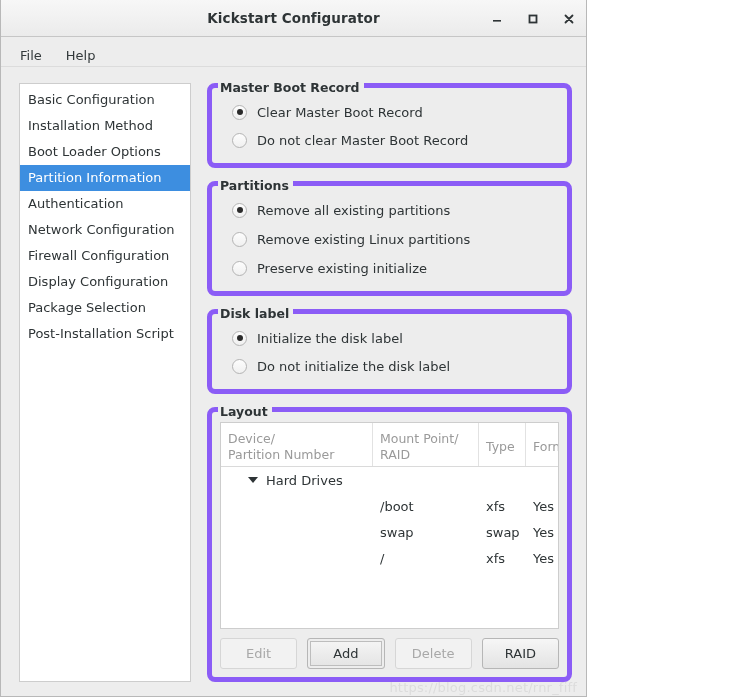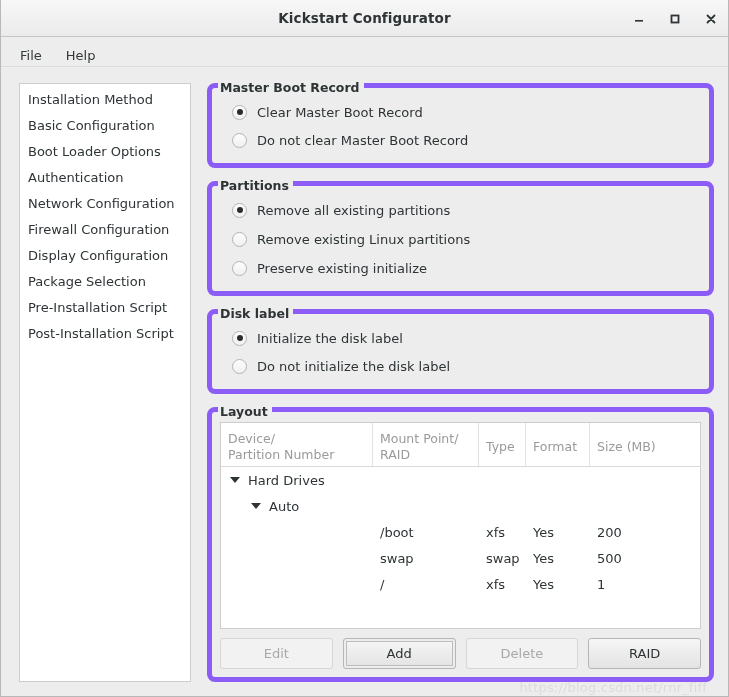--- a/index.html
+++ b/index.html
@@ -6,21 +6,21 @@
   html, body {
     margin: 0; padding: 0;
     width: 729px; height: 697px;
     background: #ffffff;
     font-family: "DejaVu Sans", "Liberation Sans", sans-serif;
     overflow: hidden;
   }
 
   #window {
     position: relative;
-    width: 729px;
+    width: 587px;
     height: 697px;
     background: #14b8a6;
     border: 1px solid #b8b8b8;
     border-top: none;
     display: flex;
     flex-direction: column;
   }
 
   
   #titlebar {
@@ -232,21 +232,21 @@
     overflow: hidden;
     white-space: nowrap;
   }
   .expander {
     width: 0; height: 0;
     border-left: 5px solid transparent;
     border-right: 5px solid transparent;
     border-top: 6px solid #2e3436;
     margin-right: 8px;
   }
-  .indent-1 { padding-left: 9px; }
+  .indent-1 { padding-left: 27px; }
   .indent-2 { padding-left: 30px; }
 
   
   #button-row {
     display: flex;
     gap: 10px;
     margin-top: 9px;
   }
   .btn {
     flex: 1;
@@ -268,21 +268,21 @@
   }
   .btn.disabled {
     color: #a8a8a8;
     background: #f2f2f2;
     border-color: #d6d6d6;
   }
 
   
   #watermark {
     position: absolute;
-    right: 21px;
+    right: 9px;
     bottom: 1px;
     font-size: 13px;
     color: #dcdcdc;
     letter-spacing: 0.2px;
     pointer-events: none;
     user-select: none;
     white-space: nowrap;
   }
 </style>
 </head>
@@ -312,29 +312,29 @@
   </div>
 
   <div id="menubar">
     <div class="menu-item">File</div>
     <div class="menu-item">Help</div>
   </div>
 
   <div id="body">
 
     <div id="sidebar">
+      <div class="side-item">Basic Configuration</div>
       <div class="side-item">Installation Method</div>
-      <div class="side-item">Basic Configuration</div>
       <div class="side-item">Boot Loader Options</div>
+      <div class="side-item selected">Partition Information</div>
       <div class="side-item">Authentication</div>
       <div class="side-item">Network Configuration</div>
       <div class="side-item">Firewall Configuration</div>
       <div class="side-item">Display Configuration</div>
       <div class="side-item">Package Selection</div>
-      <div class="side-item">Pre-Installation Script</div>
       <div class="side-item">Post-Installation Script</div>
     </div>
 
     <div id="right">
 
       <div class="frame" id="mbr-frame">
         <div class="frame-title">Master Boot Record</div>
         <div class="radio-row">
           <span class="radio checked"></span>
           <span class="radio-label">Clear Master Boot Record</span>
@@ -403,30 +403,20 @@
               <div class="tree-cell col-dev indent-1">
                 <span class="expander"></span>
                 <span>Hard Drives</span>
               </div>
               <div class="tree-cell col-mount"></div>
               <div class="tree-cell col-type"></div>
               <div class="tree-cell col-format"></div>
               <div class="tree-cell col-size"></div>
             </div>
 
-            <div class="tree-row">
-              <div class="tree-cell col-dev indent-2">
-                <span class="expander"></span>
-                <span>Auto</span>
-              </div>
-              <div class="tree-cell col-mount"></div>
-              <div class="tree-cell col-type"></div>
-              <div class="tree-cell col-format"></div>
-              <div class="tree-cell col-size"></div>
-            </div>
 
             <div class="tree-row">
               <div class="tree-cell col-dev"></div>
               <div class="tree-cell col-mount">/boot</div>
               <div class="tree-cell col-type">xfs</div>
               <div class="tree-cell col-format">Yes</div>
               <div class="tree-cell col-size">200</div>
             </div>
 
             <div class="tree-row">

